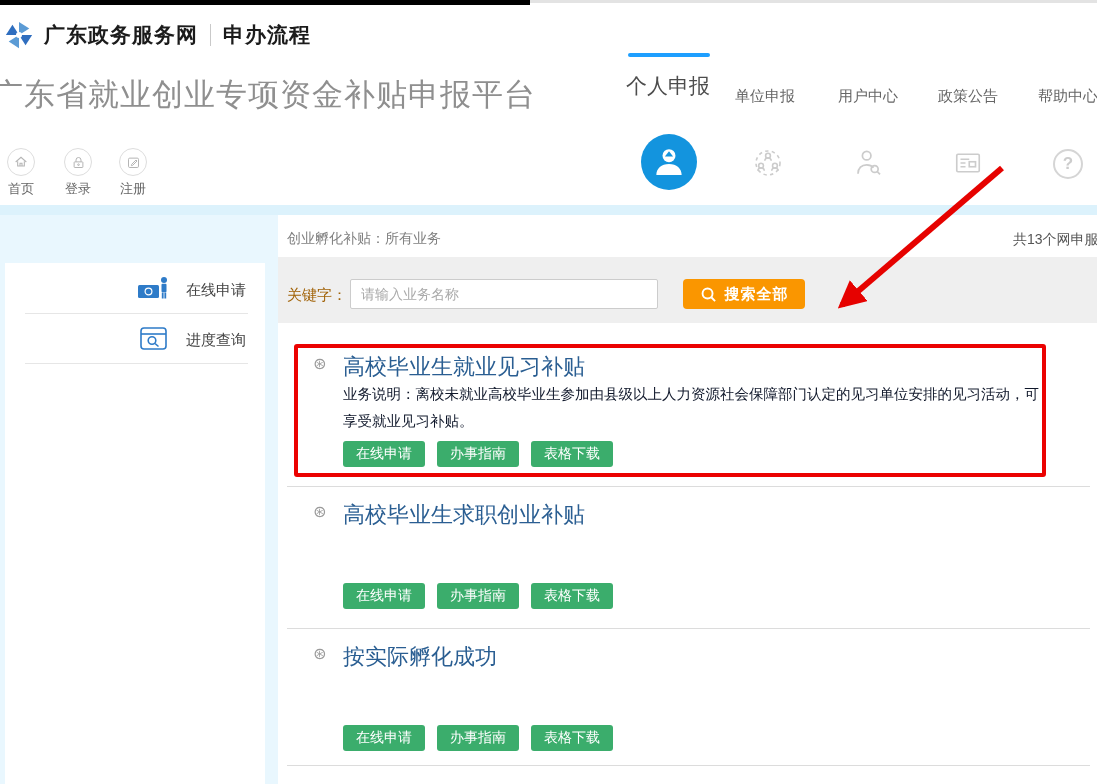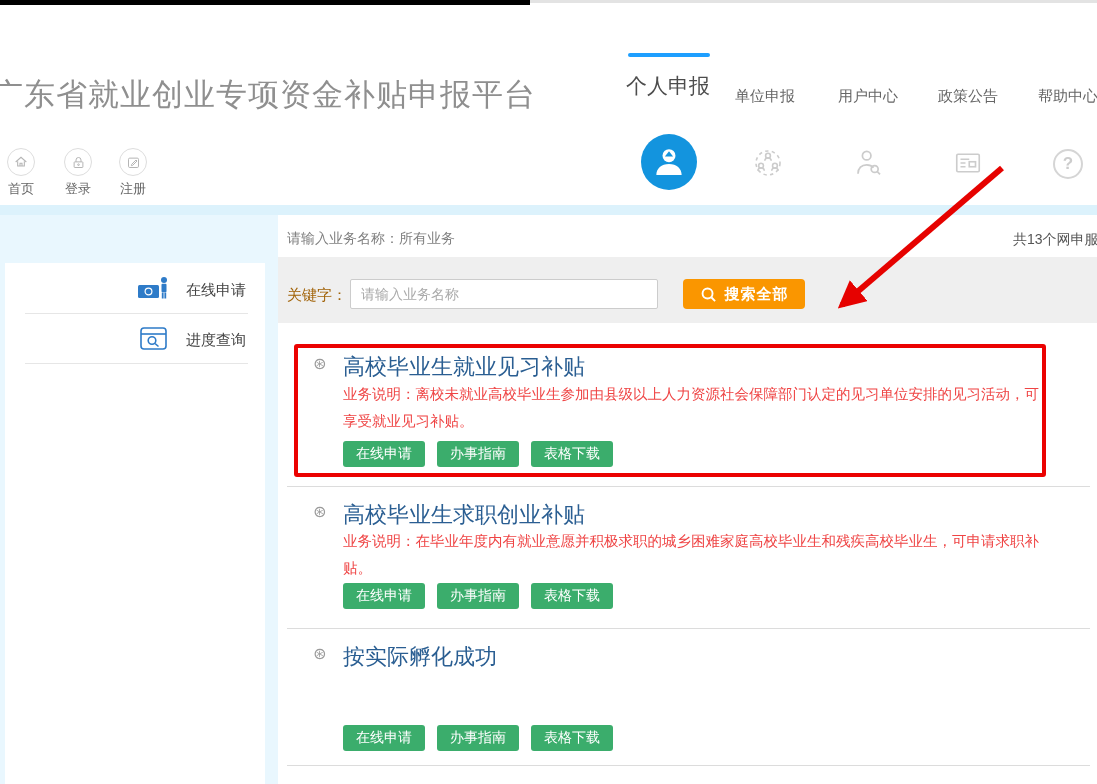--- a/index.html
+++ b/index.html
@@ -40,36 +40,48 @@
   .category{left:287px;top:230px;font-size:14px;color:#808080;}
   .count{left:1013px;top:231px;font-size:14px;color:#555;white-space:nowrap;}
   .search-band{left:278px;top:257px;width:819px;height:66px;background:#EFEFEF;}
   .kw-label{left:287px;top:286px;font-size:15px;color:#a16207;}
   .search-input{left:350px;top:279px;width:308px;height:30px;box-sizing:border-box;border:1px solid #ccc;border-radius:2px;padding:0 10px;font-size:14px;color:#333;font-family:inherit;}
   .search-input::placeholder{color:#aaa;}
   .search-btn{left:683px;top:279px;width:122px;height:30px;background:#FA9600;border:none;border-radius:4px;color:#fff;font-size:15px;font-weight:bold;display:flex;align-items:center;justify-content:center;gap:8px;cursor:pointer;font-family:inherit;letter-spacing:1px;}
   
   .bullet{font-size:16px;color:#9a9a9a;}
   .item-title{font-size:22px;color:#2A5E92;cursor:pointer;white-space:nowrap;}
-  .item-desc{width:703px;font-size:14.5px;color:#ef4444;line-height:27px;}
+  .item-desc{width:703px;font-size:14.5px;color:#0f172a;line-height:27px;}
   .btnrow{display:flex;gap:12px;}
   .gbtn{width:82px;height:26px;background:#3BAD6C;border:none;border-radius:3px;color:#fff;font-size:14px;display:flex;align-items:center;justify-content:center;cursor:pointer;font-family:inherit;}
   .hdiv{left:287px;width:803px;height:1px;background:#dcdcdc;}
   
   .red-box{left:294px;top:344px;width:752px;height:133px;border:4px solid #EB0201;border-radius:3px;box-sizing:border-box;z-index:5;pointer-events:none;}
   .arrow-svg{left:0;top:0;z-index:6;pointer-events:none;}
 </style>
 </head>
 <body>
 
 <div id="app">
 
   <div class="abs top-black"></div>
   <div class="abs top-gray"></div>
 
+  <header class="abs site-header">
+    <svg class="logo" viewBox="0 0 32 32">
+      <path d="M16,16 L16,2 L27,9 Z" fill="#5B9BD5"></path>
+      <path d="M16,16 L30,16 L23,27 Z" fill="#2F6EBF"></path>
+      <path d="M16,16 L16,30 L5,23 Z" fill="#5B9BD5"></path>
+      <path d="M16,16 L2,16 L9,5 Z" fill="#2F6EBF"></path>
+      <circle cx="16" cy="16" r="3.2" fill="#fff"></circle>
+    </svg>
+    <span class="site-name">广东政务服务网</span>
+    <span class="hsep"></span>
+    <span class="section-title">申办流程</span>
+  </header>
 
   <div class="abs tab-indicator"></div>
 
   <div class="abs platform-title">广东省就业创业专项资金补贴申报平台</div>
 
   <div class="abs qlink" style="left:21px;top:148px;">
     <span class="circ">
       <svg width="16" height="16" viewBox="0 0 24 24" fill="none" stroke="#b5b5b5" stroke-width="1.6">
         <path d="M4 12 L12 5 L20 12"></path>
           <path d="M7 11 v7 h10 v-7"></path>
@@ -163,21 +175,21 @@
     <svg width="27" height="23" viewBox="0 0 27 23" fill="none" stroke="#2E7BC8" stroke-width="1.6">
       <rect x="1" y="1" width="25" height="21" rx="3"></rect>
       <path d="M1 7 h25"></path>
       <circle cx="12" cy="13.5" r="3.8"></circle>
       <path d="M15 16.5 l3.5 3"></path>
     </svg>
   </div>
   <div class="abs side-item-label" style="left:186px;top:331px;">进度查询</div>
   <div class="abs side-div" style="left:25px;top:363px;width:223px;"></div>
 
-  <div class="abs category">请输入业务名称：所有业务</div>
+  <div class="abs category">创业孵化补贴：所有业务</div>
   <div class="abs count">共13个网申服务</div>
 
   <div class="abs search-band"></div>
   <div class="abs kw-label">关键字：</div>
   <input class="abs search-input" type="text" placeholder="请输入业务名称" style="">
   <button class="abs search-btn">
     <svg width="17" height="17" viewBox="0 0 18 18" fill="none" stroke="#fff" stroke-width="2">
       <circle cx="8" cy="8" r="5.3"></circle>
         <path d="M12.2 12.2 L16 16"></path>
     </svg>
@@ -189,21 +201,20 @@
   <div class="abs item-desc" style="left:343px;top:381px;">业务说明：离校未就业高校毕业生参加由县级以上人力资源社会保障部门认定的见习单位安排的见习活动，可享受就业见习补贴。</div>
   <div class="abs btnrow" style="left:343px;top:441px;">
     <button class="gbtn">在线申请</button>
     <button class="gbtn">办事指南</button>
     <button class="gbtn">表格下载</button>
   </div>
   <div class="abs hdiv" style="top:486px;"></div>
 
   <div class="abs bullet" style="left:313px;top:502px;">⊛</div>
   <div class="abs item-title" style="left:343px;top:500px;">高校毕业生求职创业补贴</div>
-  <div class="abs item-desc" style="left:343px;top:528px;">业务说明：在毕业年度内有就业意愿并积极求职的城乡困难家庭高校毕业生和残疾高校毕业生，可申请求职补贴。</div>
   <div class="abs btnrow" style="left:343px;top:583px;">
     <button class="gbtn">在线申请</button>
     <button class="gbtn">办事指南</button>
     <button class="gbtn">表格下载</button>
   </div>
   <div class="abs hdiv" style="top:628px;"></div>
 
   <div class="abs bullet" style="left:313px;top:644px;">⊛</div>
   <div class="abs item-title" style="left:343px;top:642px;">按实际孵化成功</div>
   <div class="abs btnrow" style="left:343px;top:725px;">

